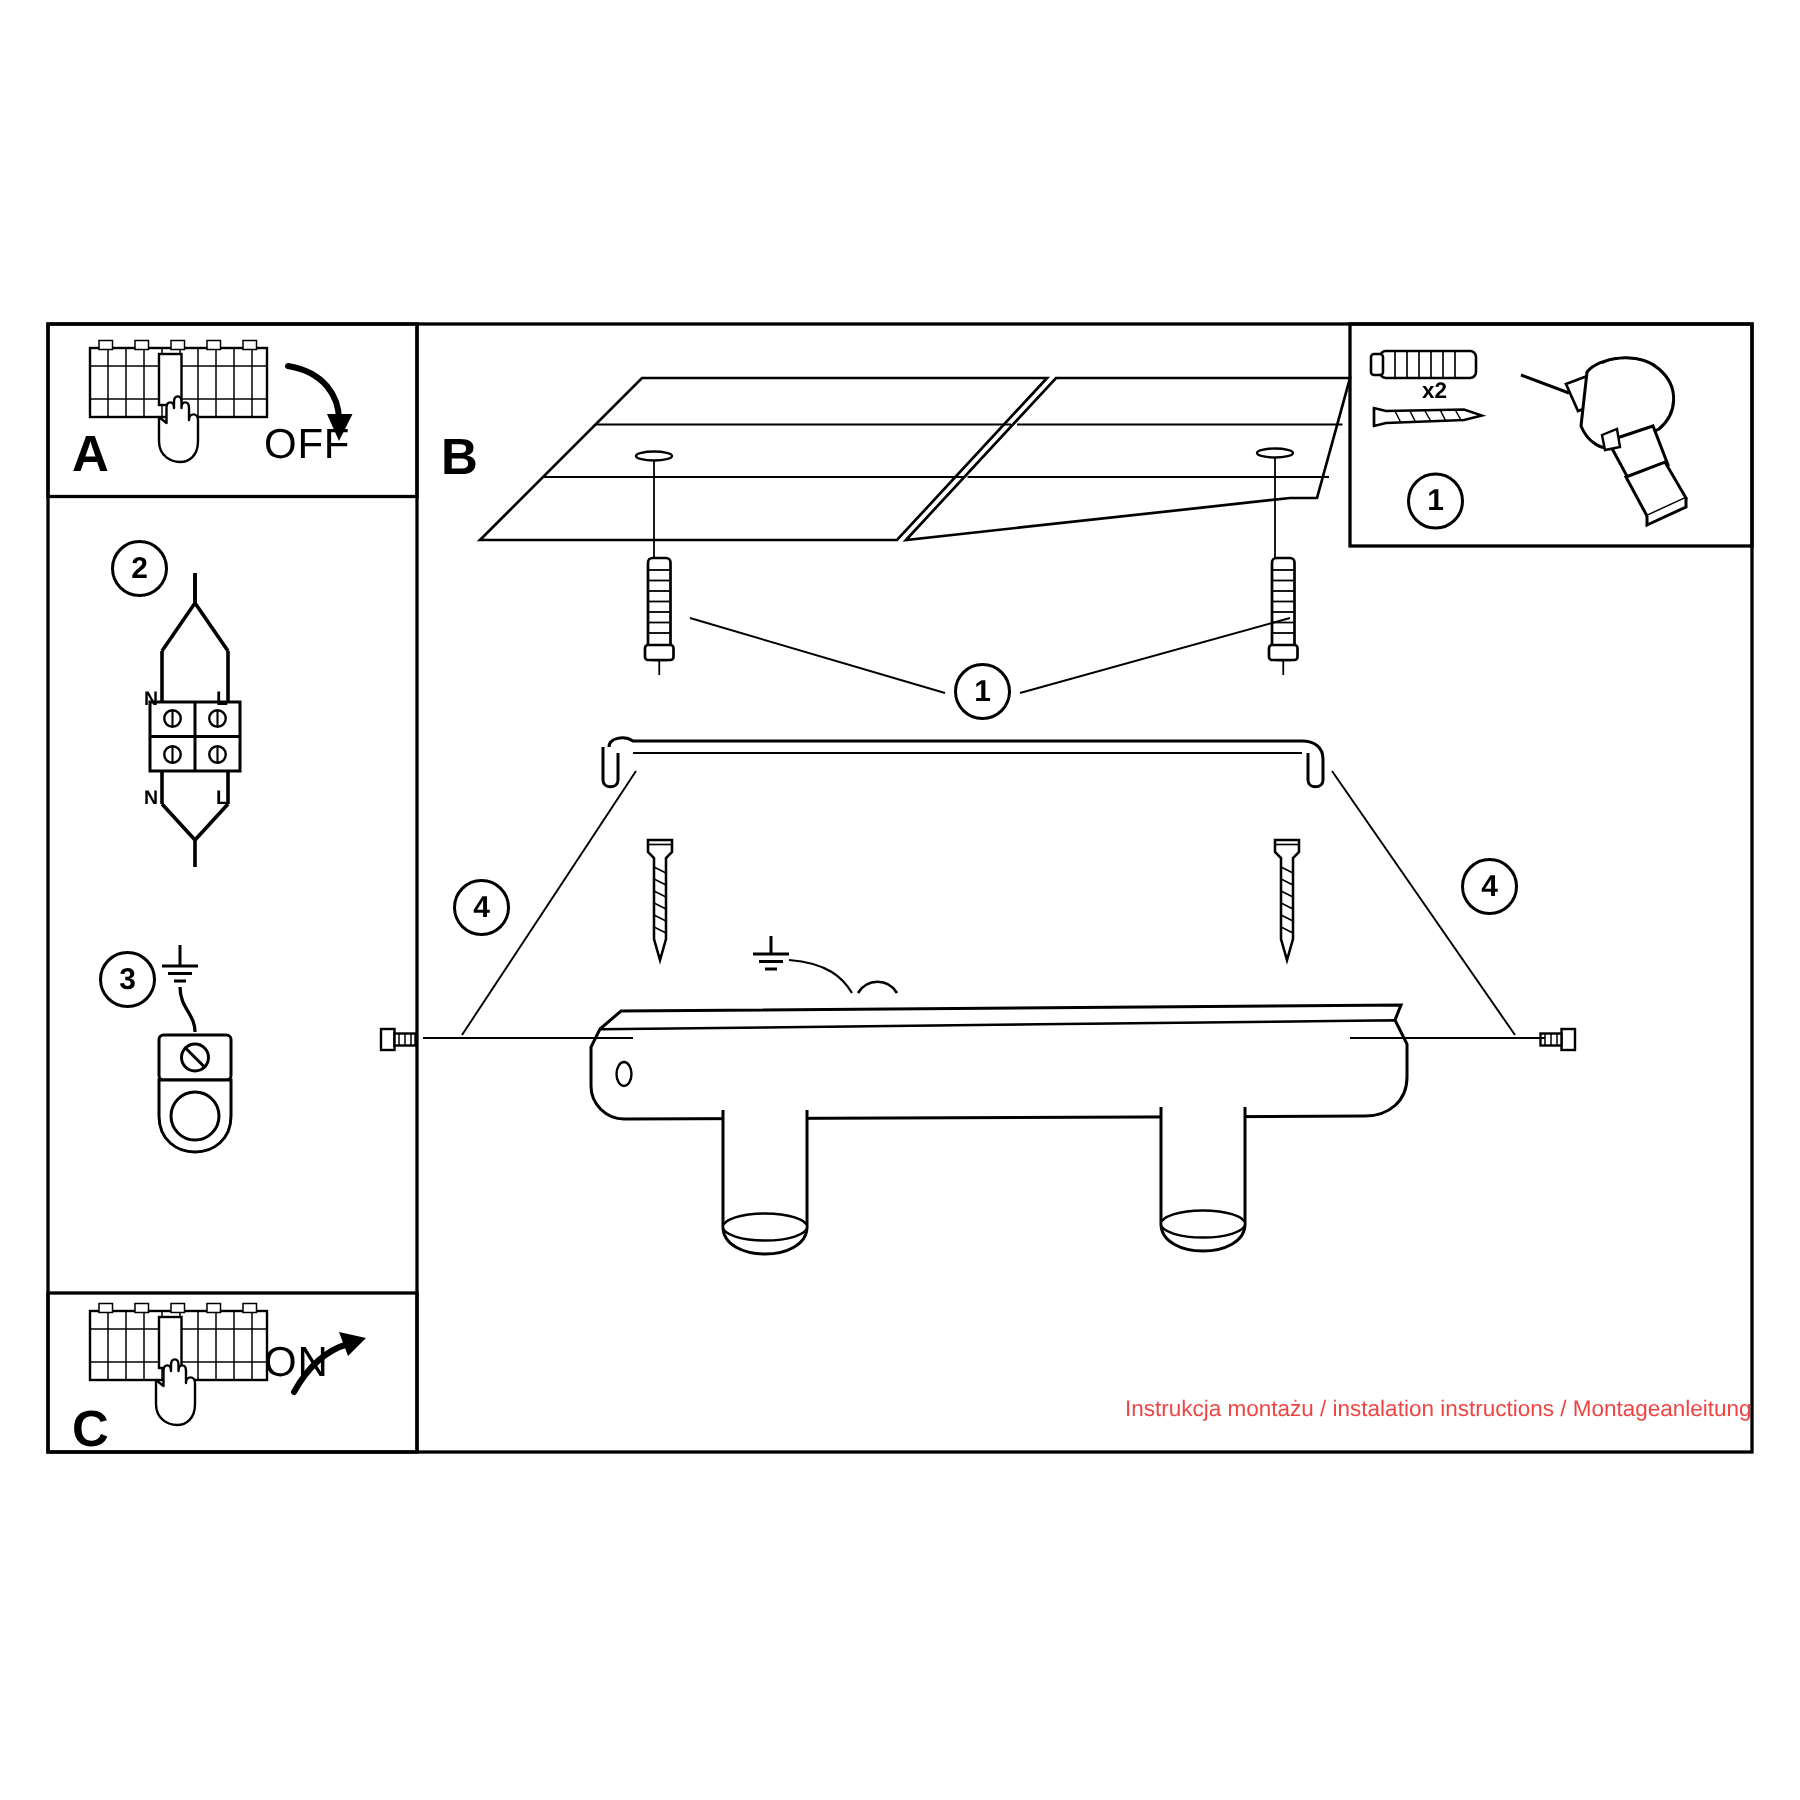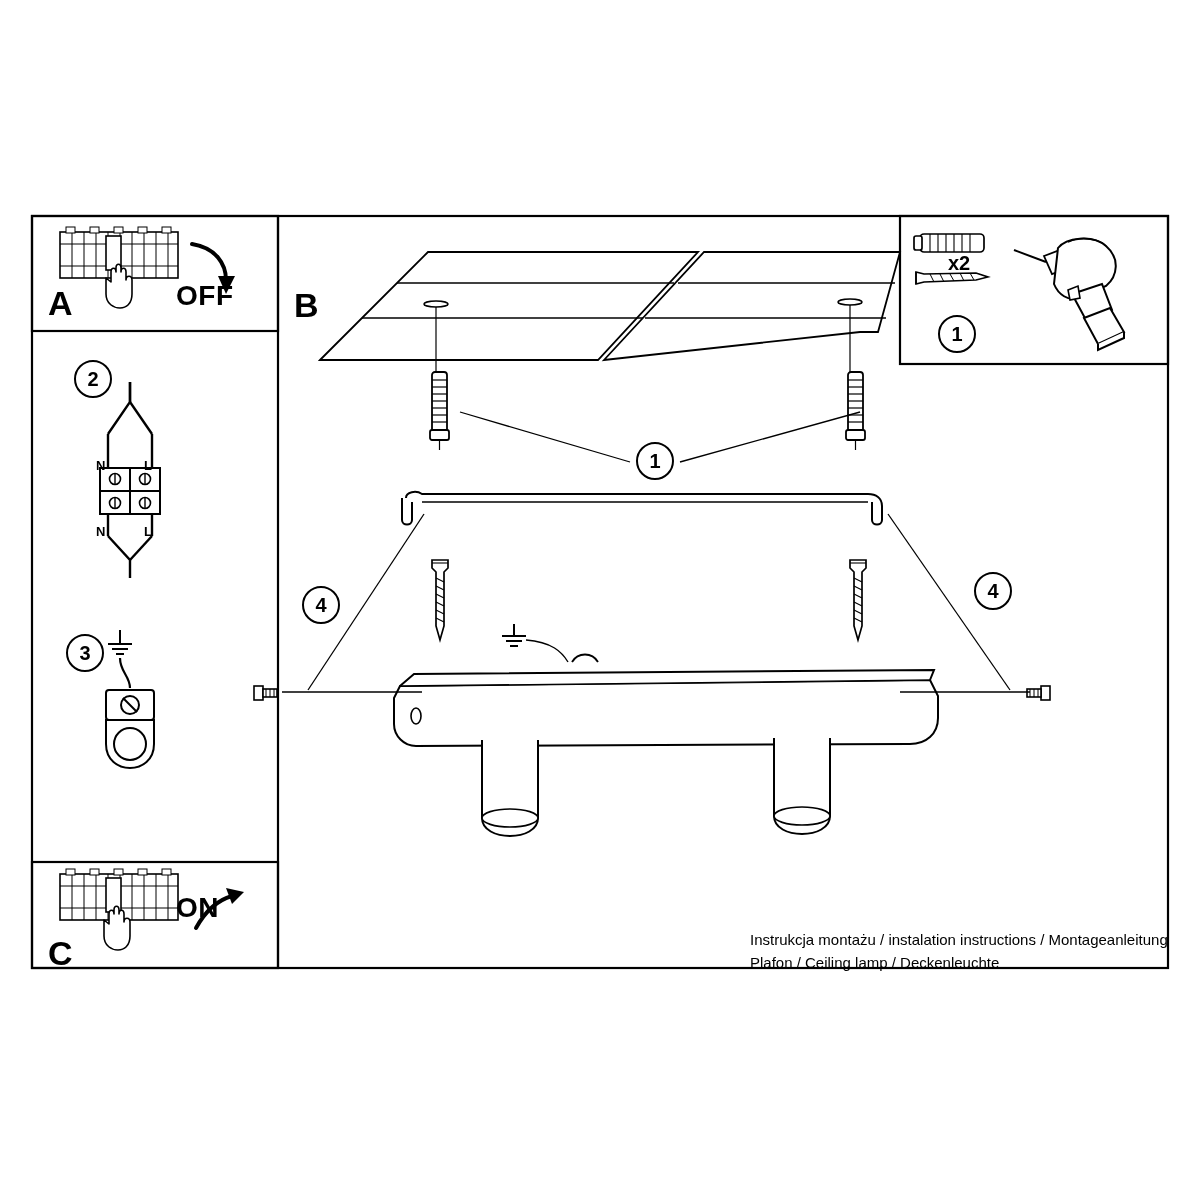--- a/index.html
+++ b/index.html
@@ -24,35 +24,35 @@
   svg { display: block; overflow: visible; }
   .lbl {
     font-family: "Liberation Sans", sans-serif;
     font-weight: bold;
     color: #000;
     white-space: pre;
   }
   .footer-text {
     font-family: "Liberation Sans", sans-serif;
     font-size: 15px;
-    color: #000000;
+    color: #ef4444;
     line-height: 1.55;
     white-space: pre;
   }
   .step-letter { font-size: 34px; font-weight: bold; }
-  .onoff { font-size: 28px; font-weight: bold; letter-spacing: 0.5px; }
+  .onoff { font-size: 28px; font-weight: normal; letter-spacing: 0.5px; }
   .circnum {
     width: 34px; height: 34px;
     border: 2px solid #000;
     border-radius: 50%;
     display: flex; align-items: center; justify-content: center;
     font-size: 20px; font-weight: bold;
     background: #fff;
   }
-  .x2 { font-size: 20px; font-weight: bold; }
+  .x2 { font-size: 15px; font-weight: bold; }
   .nl { font-size: 13px; font-weight: bold; }
 </style>
 </head>
 <body>
 
 <div id="sheet">
 
   <div class="abs" style="left:0;top:0;">
     <svg width="1200" height="1200">
 
@@ -410,16 +410,15 @@
 
       <path d="M58 62 L68 58 L70 70 L60 72 Z" fill="#fff" stroke="#000" stroke-width="1.6"></path>
 
       <path d="M74 90 L100 80 L114 104 L88 116 Z" fill="#fff" stroke="#000" stroke-width="2"></path>
       <path d="M88 116 L88 122 L114 110 L114 104" fill="#fff" stroke="#000" stroke-width="2"></path>
     </svg>
   </div>
 
   <div class="abs" style="left:750px;top:928px;width:400px;">
     <div class="footer-text">Instrukcja montażu / instalation instructions / Montageanleitung</div>
-    <div class="footer-text">Plafon / Ceiling lamp / Deckenleuchte</div>
   </div>
 
 </div>
 
 </body></html>

